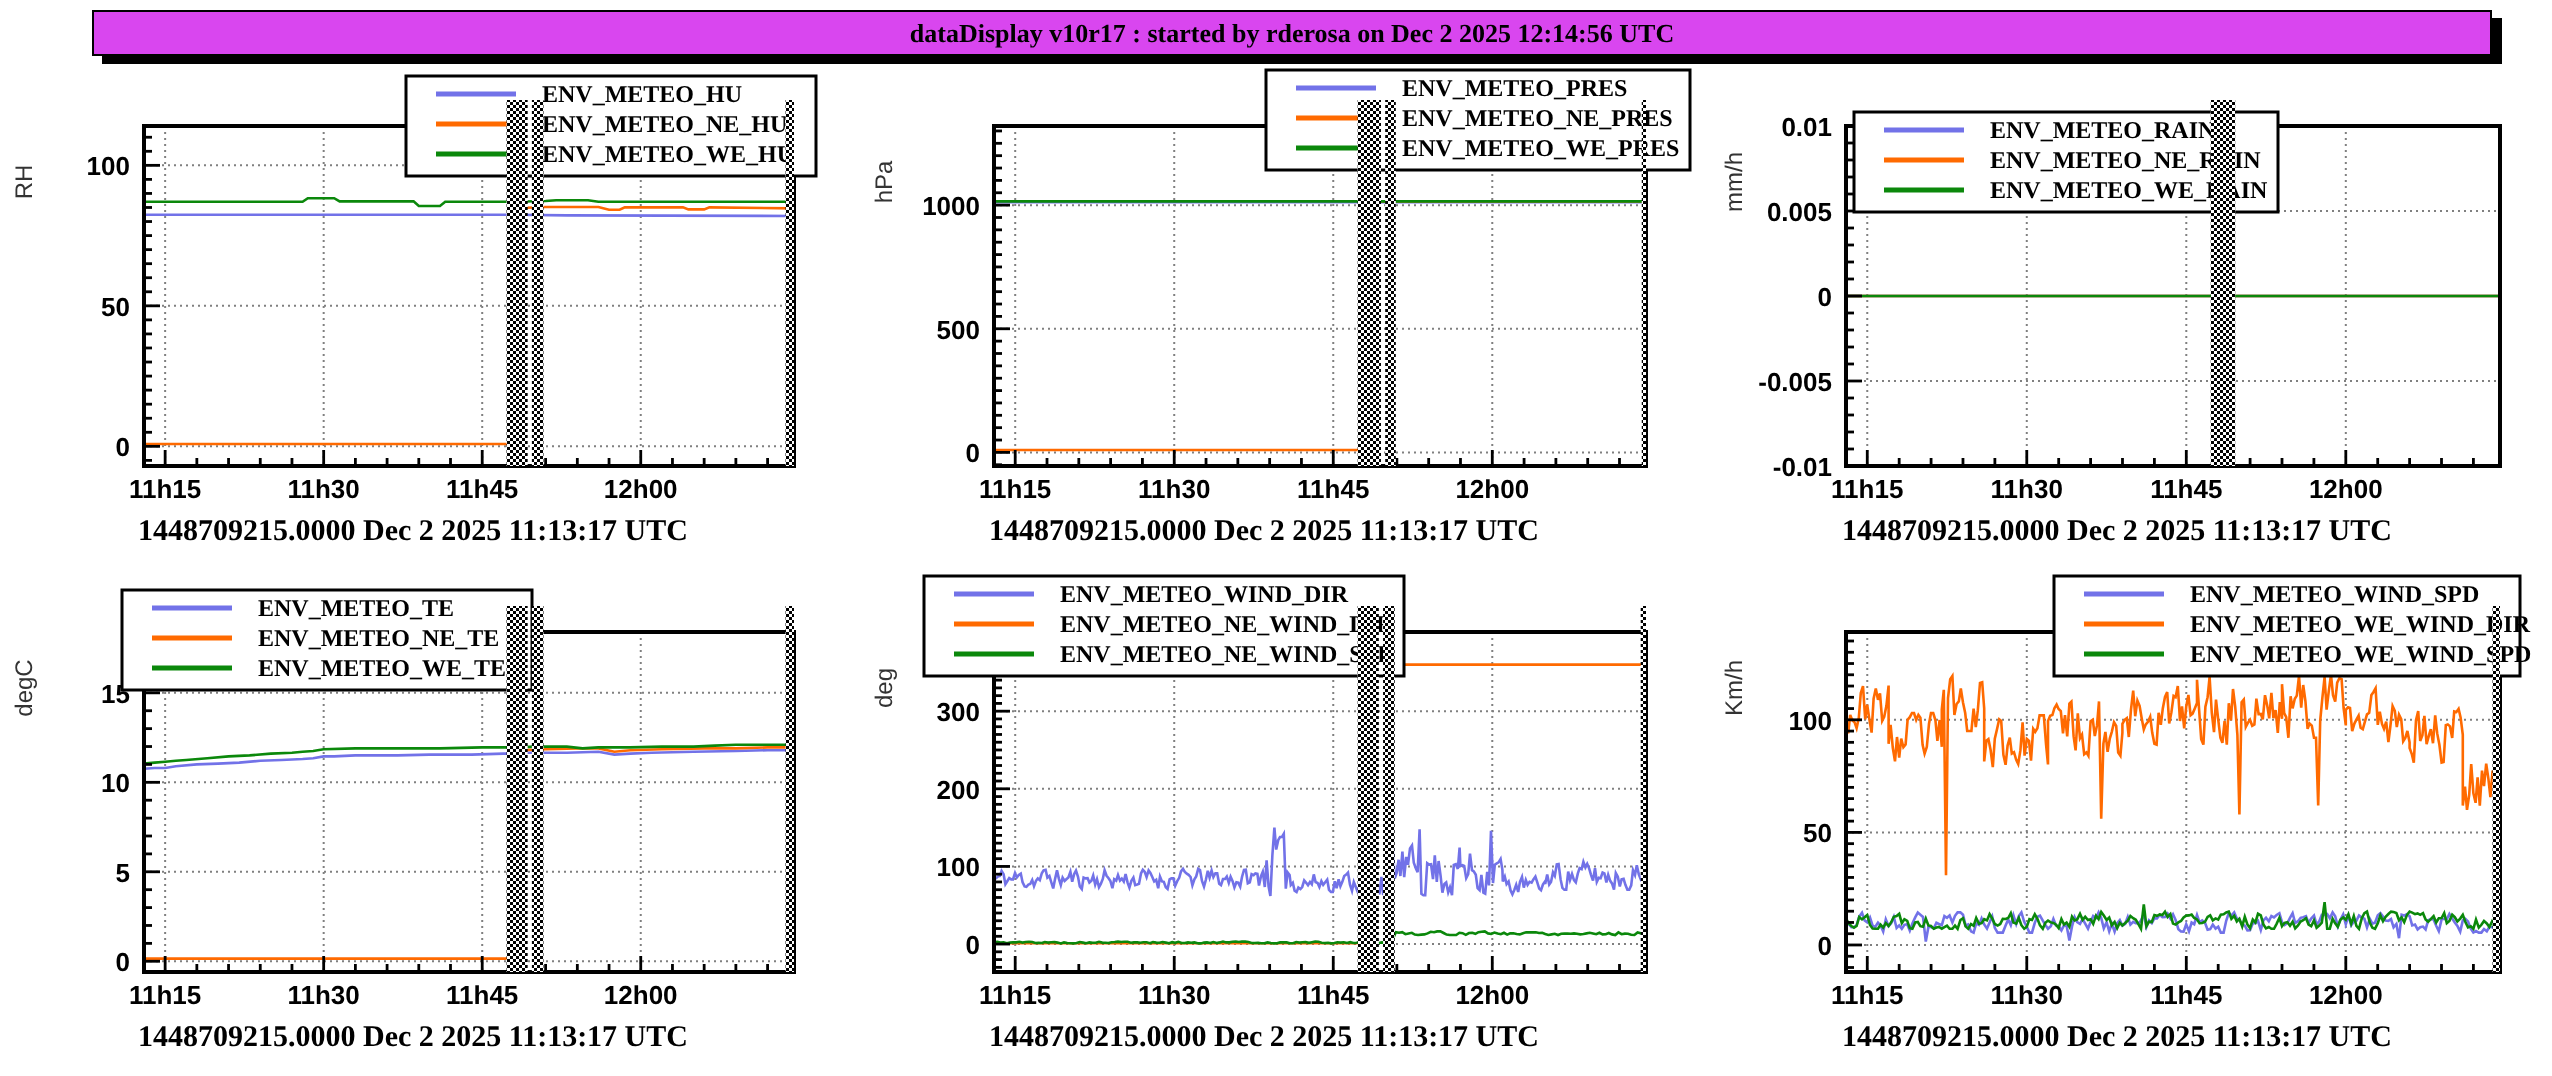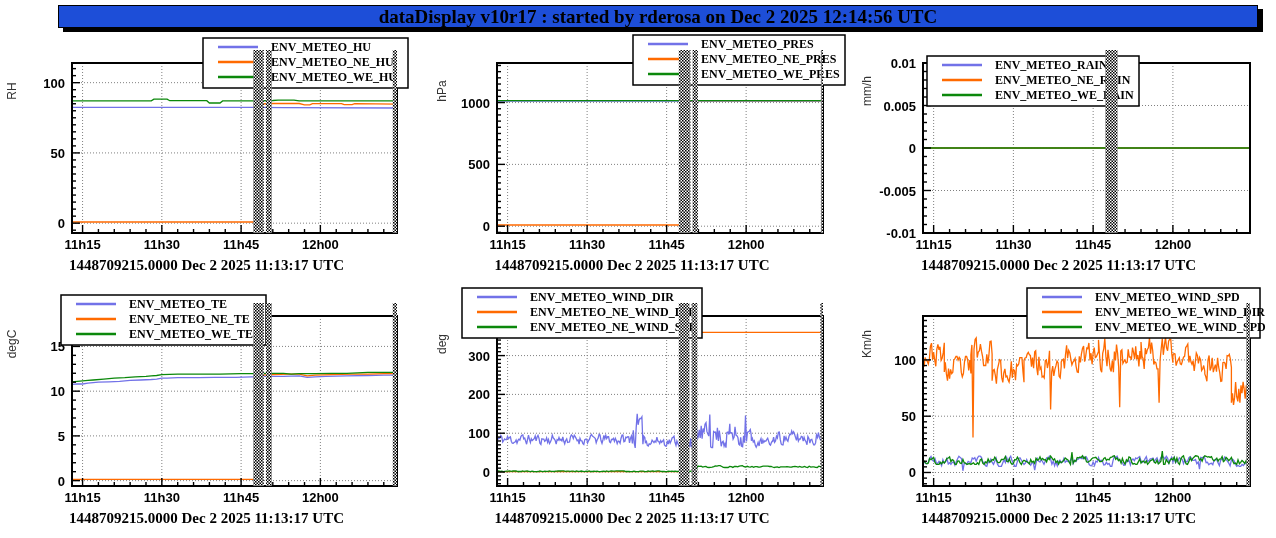--- a/index.html
+++ b/index.html
@@ -1,20 +1,20 @@
 <!DOCTYPE html>
 <html><head>
 <meta charset="utf-8">
 <style>
   html,body{margin:0;padding:0;background:#fff;}
   #canvas{position:relative;width:1276px;height:538px;background:#fff;overflow:hidden;
           font-family:"Liberation Sans",sans-serif;}
-  #titlebar{position:absolute;left:58px;top:5px;width:1198px;height:21px;background:#1d4ed8;
+  #titlebar{position:absolute;left:46px;top:5px;width:1198px;height:21px;background:#d946ef;
             border:1px solid #000;box-shadow:5px 4px 0 0 #000;text-align:center;
-            line-height:21px;font-family:"Liberation Serif",serif;font-weight:bold;font-size:19px;color:#000;}
+            line-height:21px;font-family:"Liberation Serif",serif;font-weight:bold;font-size:13px;color:#000;}
   .chart-cell{position:absolute;}
   .chart-cell svg{display:block;}
 </style>
 </head>
 <body>
 
 <div id="canvas">
   <div id="titlebar">
     <span>dataDisplay v10r17 : started by rderosa on Dec  2 2025 12:14:56 UTC</span>
   </div>

